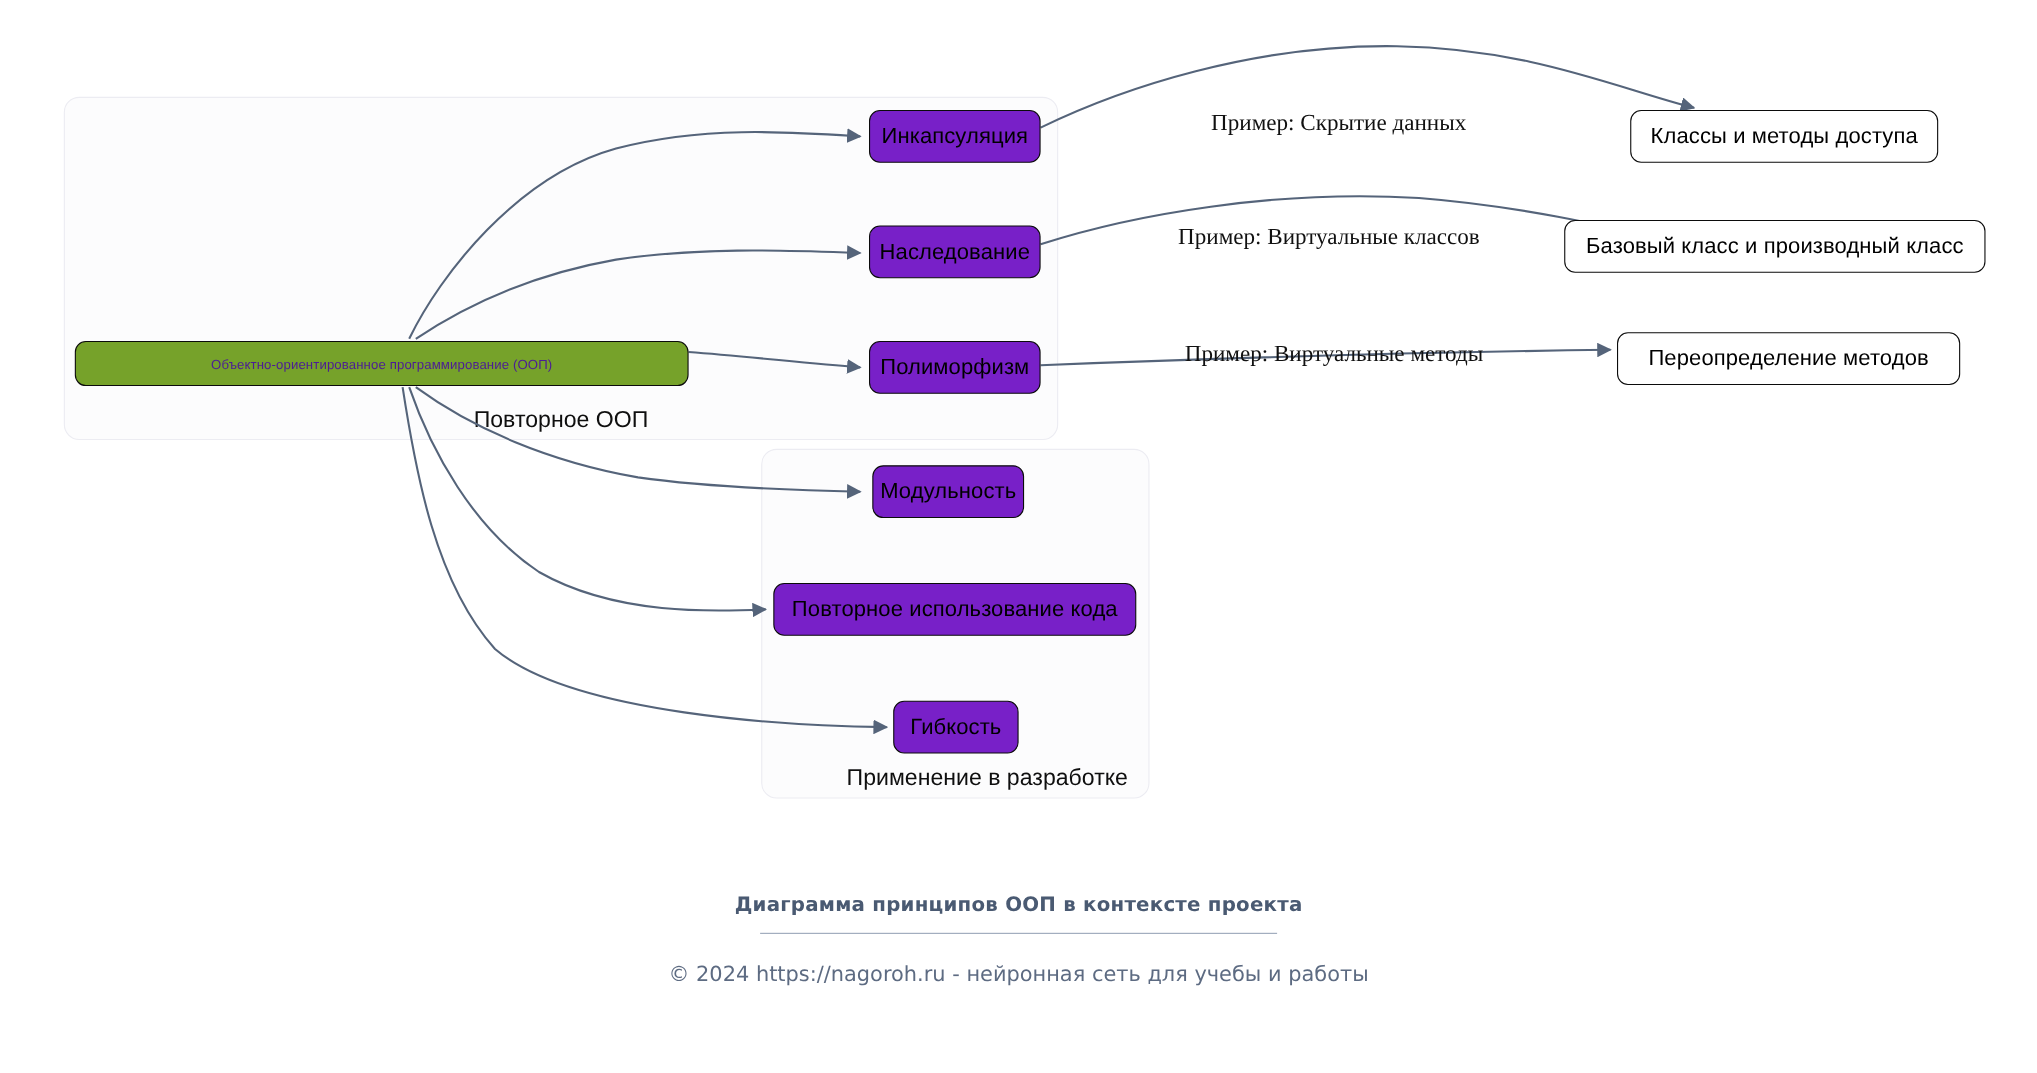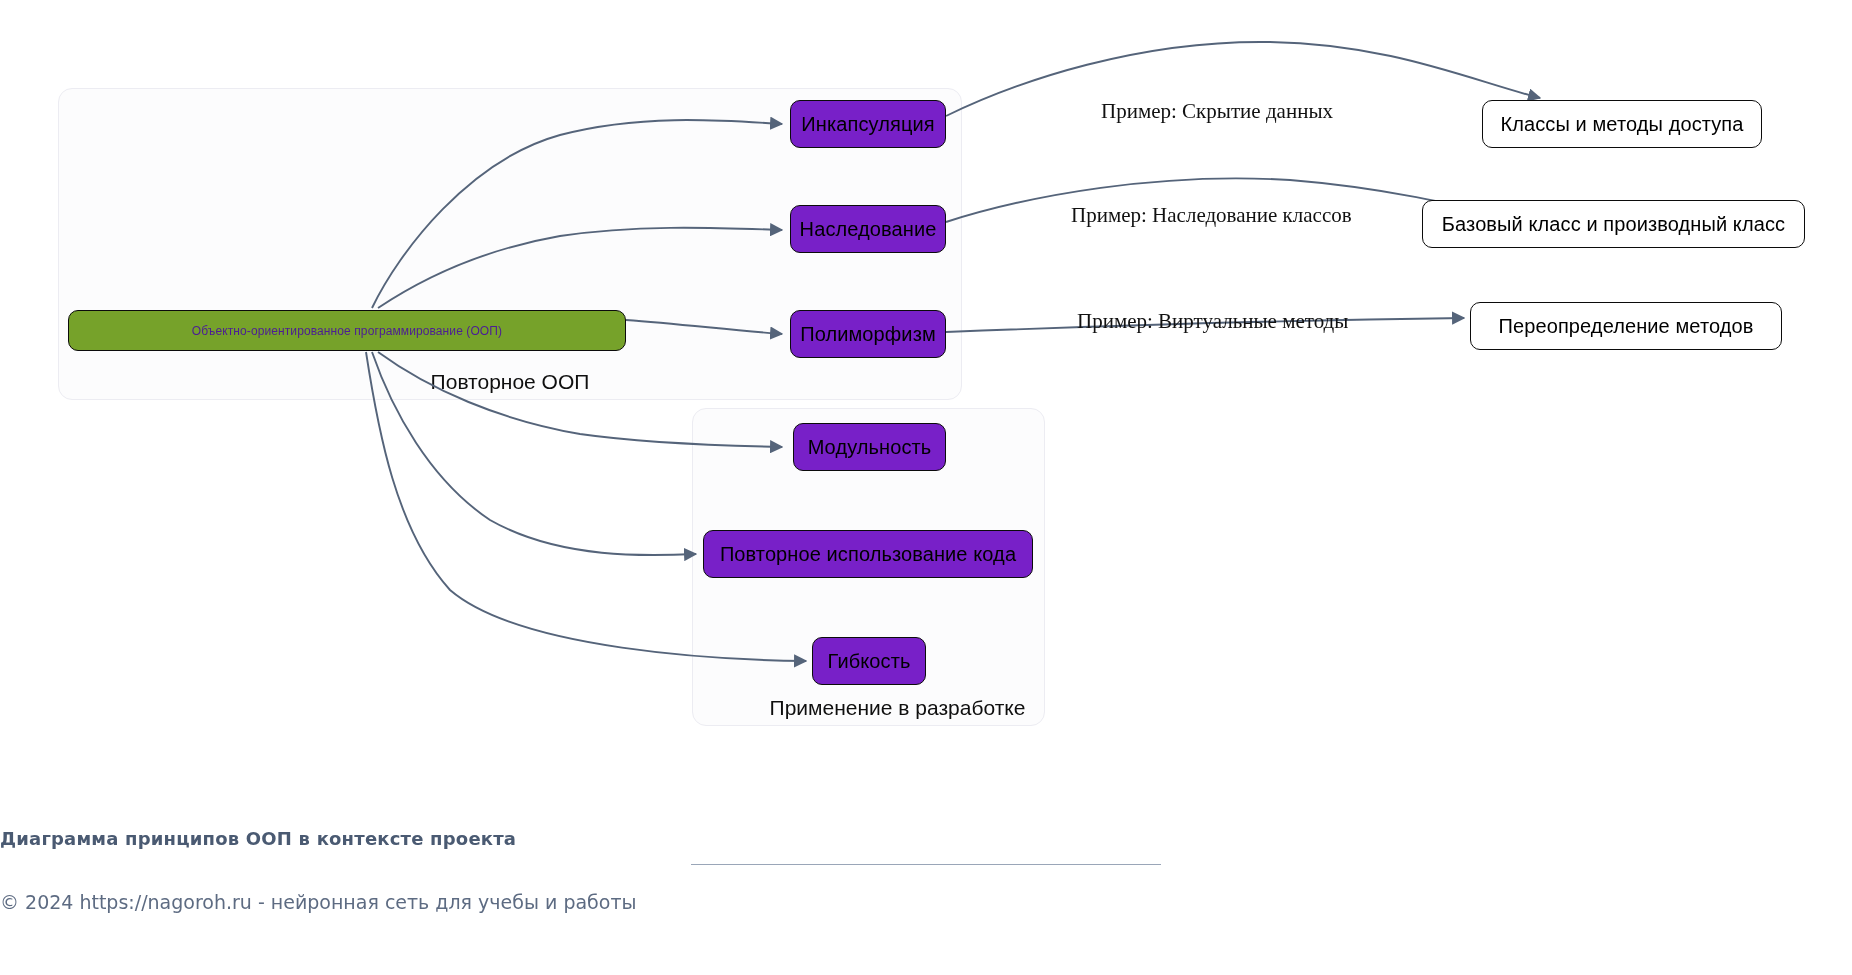--- a/index.html
+++ b/index.html
@@ -88,21 +88,21 @@
     white-space: nowrap;
     background: transparent;
   }
 
   
   #footer {
     position: absolute;
     left: 0;
     top: 812px;
     width: 1852px;
-    margin-top: 16px;
+    text-align: center;
   }
   #footer-title {
     font-family: "DejaVu Sans", sans-serif;
     font-size: 18px;
     font-weight: bold;
     color: #4a5a72;
     letter-spacing: 0.2px;
   }
   #footer-divider {
     width: 470px;
@@ -165,21 +165,21 @@
   </div>
 
   <div class="node principle" style="left:790px; top:205px; width:156px; height:48px;">
     <span>Наследование</span>
   </div>
 
   <div class="node principle" style="left:790px; top:310px; width:156px; height:48px;">
     <span>Полиморфизм</span>
   </div>
 
-  <div class="node principle" style="left:793px; top:423px; width:153px; height:48px;">
+  <div class="node principle" style="left:793px; top:423px; width:138px; height:48px;">
     <span>Модульность</span>
   </div>
 
   <div class="node principle" style="left:703px; top:530px; width:330px; height:48px;">
     <span>Повторное использование кода</span>
   </div>
 
   <div class="node principle" style="left:812px; top:637px; width:114px; height:48px;">
     <span>Гибкость</span>
   </div>
@@ -191,21 +191,21 @@
   <div class="node outcome" style="left:1422px; top:200px; width:383px; height:48px;">
     <span>Базовый класс и производный класс</span>
   </div>
 
   <div class="node outcome" style="left:1470px; top:302px; width:312px; height:48px;">
     <span>Переопределение методов</span>
   </div>
 
   <div class="edge-label" style="left:1101px; top:99px;">Пример: Скрытие данных</div>
 
-  <div class="edge-label" style="left:1071px; top:203px;">Пример: Наследование классов</div>
+  <div class="edge-label" style="left:1071px; top:203px;">Пример: Виртуальные классов</div>
 
   <div class="edge-label" style="left:1077px; top:309px;">Пример: Виртуальные методы</div>
 
 </div>
 
 <div id="footer">
   <div id="footer-title">Диаграмма принципов ООП в контексте проекта</div>
   <div id="footer-divider"></div>
   <div id="footer-copyright">© 2024 https://nagoroh.ru - нейронная сеть для учебы и работы</div>
 </div>

